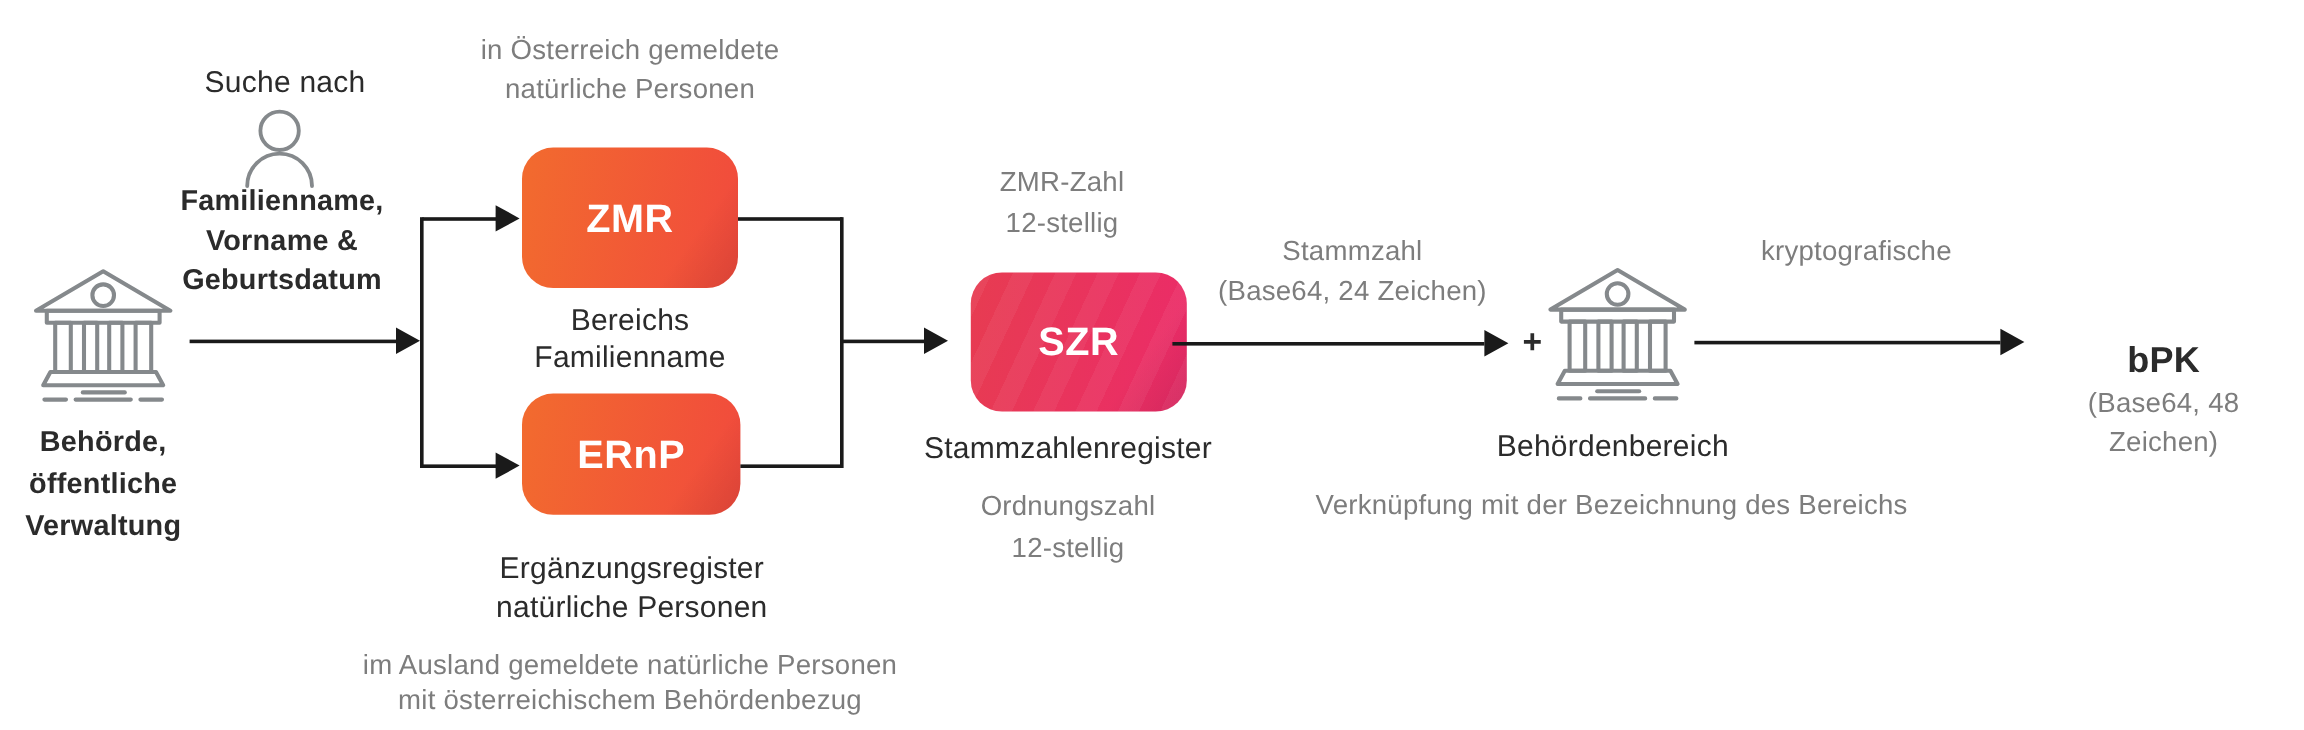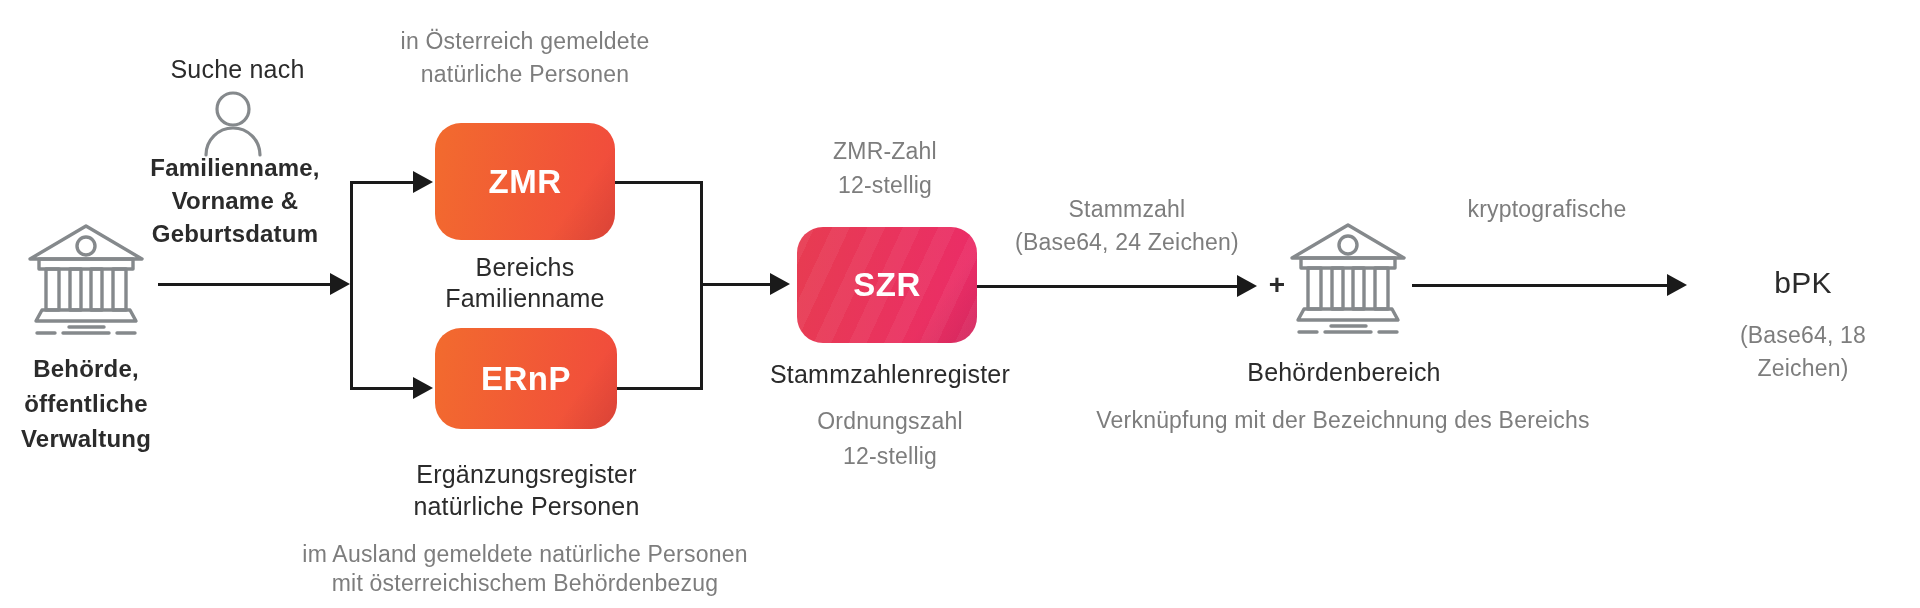--- a/index.html
+++ b/index.html
@@ -8,32 +8,32 @@
     width:1920px;height:608px;
     background:var(--bg,#ffffff);
     font-family:"Liberation Sans", sans-serif;
     overflow:hidden;
   }
   
   .txt{position:absolute;text-align:center;}
   .dark{color:var(--text_dark,#2b2b2b);font-size:24px;line-height:33px;letter-spacing:0.2px;font-weight:bold;}
   .dark-lg{color:var(--text_dark,#2b2b2b);font-size:25px;line-height:32px;letter-spacing:0.2px;}
   .gray{color:var(--text_gray,#7d7d7d);font-size:23px;line-height:33px;letter-spacing:0.2px;}
-  .bold{font-weight:normal;}
+  .bold{font-weight:bold;margin-top:18px;}
   
   .hline{position:absolute;height:3px;background:var(--line,#1a1a1a);}
   .vline{position:absolute;width:3px;background:var(--line,#1a1a1a);}
   .ah{position:absolute;width:0;height:0;
       border-top:11px solid transparent;border-bottom:11px solid transparent;
       border-left:20px solid var(--line,#1a1a1a);}
   
   .box{position:absolute;border-radius:26px;display:flex;align-items:center;justify-content:center;}
   .box .abbr{position:relative;z-index:2;color:#ffffff;font-weight:bold;font-size:33px;letter-spacing:0.5px;}
   .box.orange{background:linear-gradient(100deg,var(--box_orange_start,#f26b2e),var(--box_orange_end,#f14a3d));}
-  .box.pink{background:linear-gradient(100deg,var(--box_pink_start,#e73c51),var(--box_pink_end,#eb2b69));}
+  .box.pink{background:linear-gradient(100deg,var(--box_pink_start,#e73c51),var(--box_pink_end,#eb2b69));margin-left:12px;}
   .box::after{content:"";position:absolute;inset:0;border-radius:inherit;
       background:linear-gradient(305deg,rgba(0,0,0,0.10) 0%,rgba(0,0,0,0.0) 26%);}
   .box.pink::before{content:"";position:absolute;inset:0;border-radius:inherit;
       background:repeating-linear-gradient(115deg,rgba(255,255,255,0.05) 0 16px,rgba(255,255,255,0) 16px 32px);}
   .icon-svg{position:absolute;}
   #plus-sign{position:absolute;font-weight:bold;font-size:28px;line-height:32px;color:var(--text_dark,#2b2b2b);text-align:center;}
 </style>
 </head>
 <body>
 
@@ -145,15 +145,15 @@
   <div class="txt dark-lg" style="left:1244px;top:356px;width:200px">Behördenbereich</div>
   <div class="txt gray" style="left:1093px;top:404px;width:500px">Verknüpfung mit der Bezeichnung des Bereichs</div>
 
   <div class="txt gray" style="left:1422px;top:193px;width:250px">
     <div>kryptografische</div>
   </div>
   <div class="hline" style="left:1412px;top:284px;width:255px"></div>
   <div class="ah" style="left:1667px;top:274px"></div>
 
   <div class="txt dark bold" style="left:1703px;top:267px;width:200px;font-size:30px;line-height:32px">bPK</div>
-  <div class="txt gray" style="left:1693px;top:319px;width:220px">(Base64, 18 Zeichen)</div>
+  <div class="txt gray" style="left:1693px;top:319px;width:220px">(Base64, 48 Zeichen)</div>
 
 </div>
 
 </body></html>

